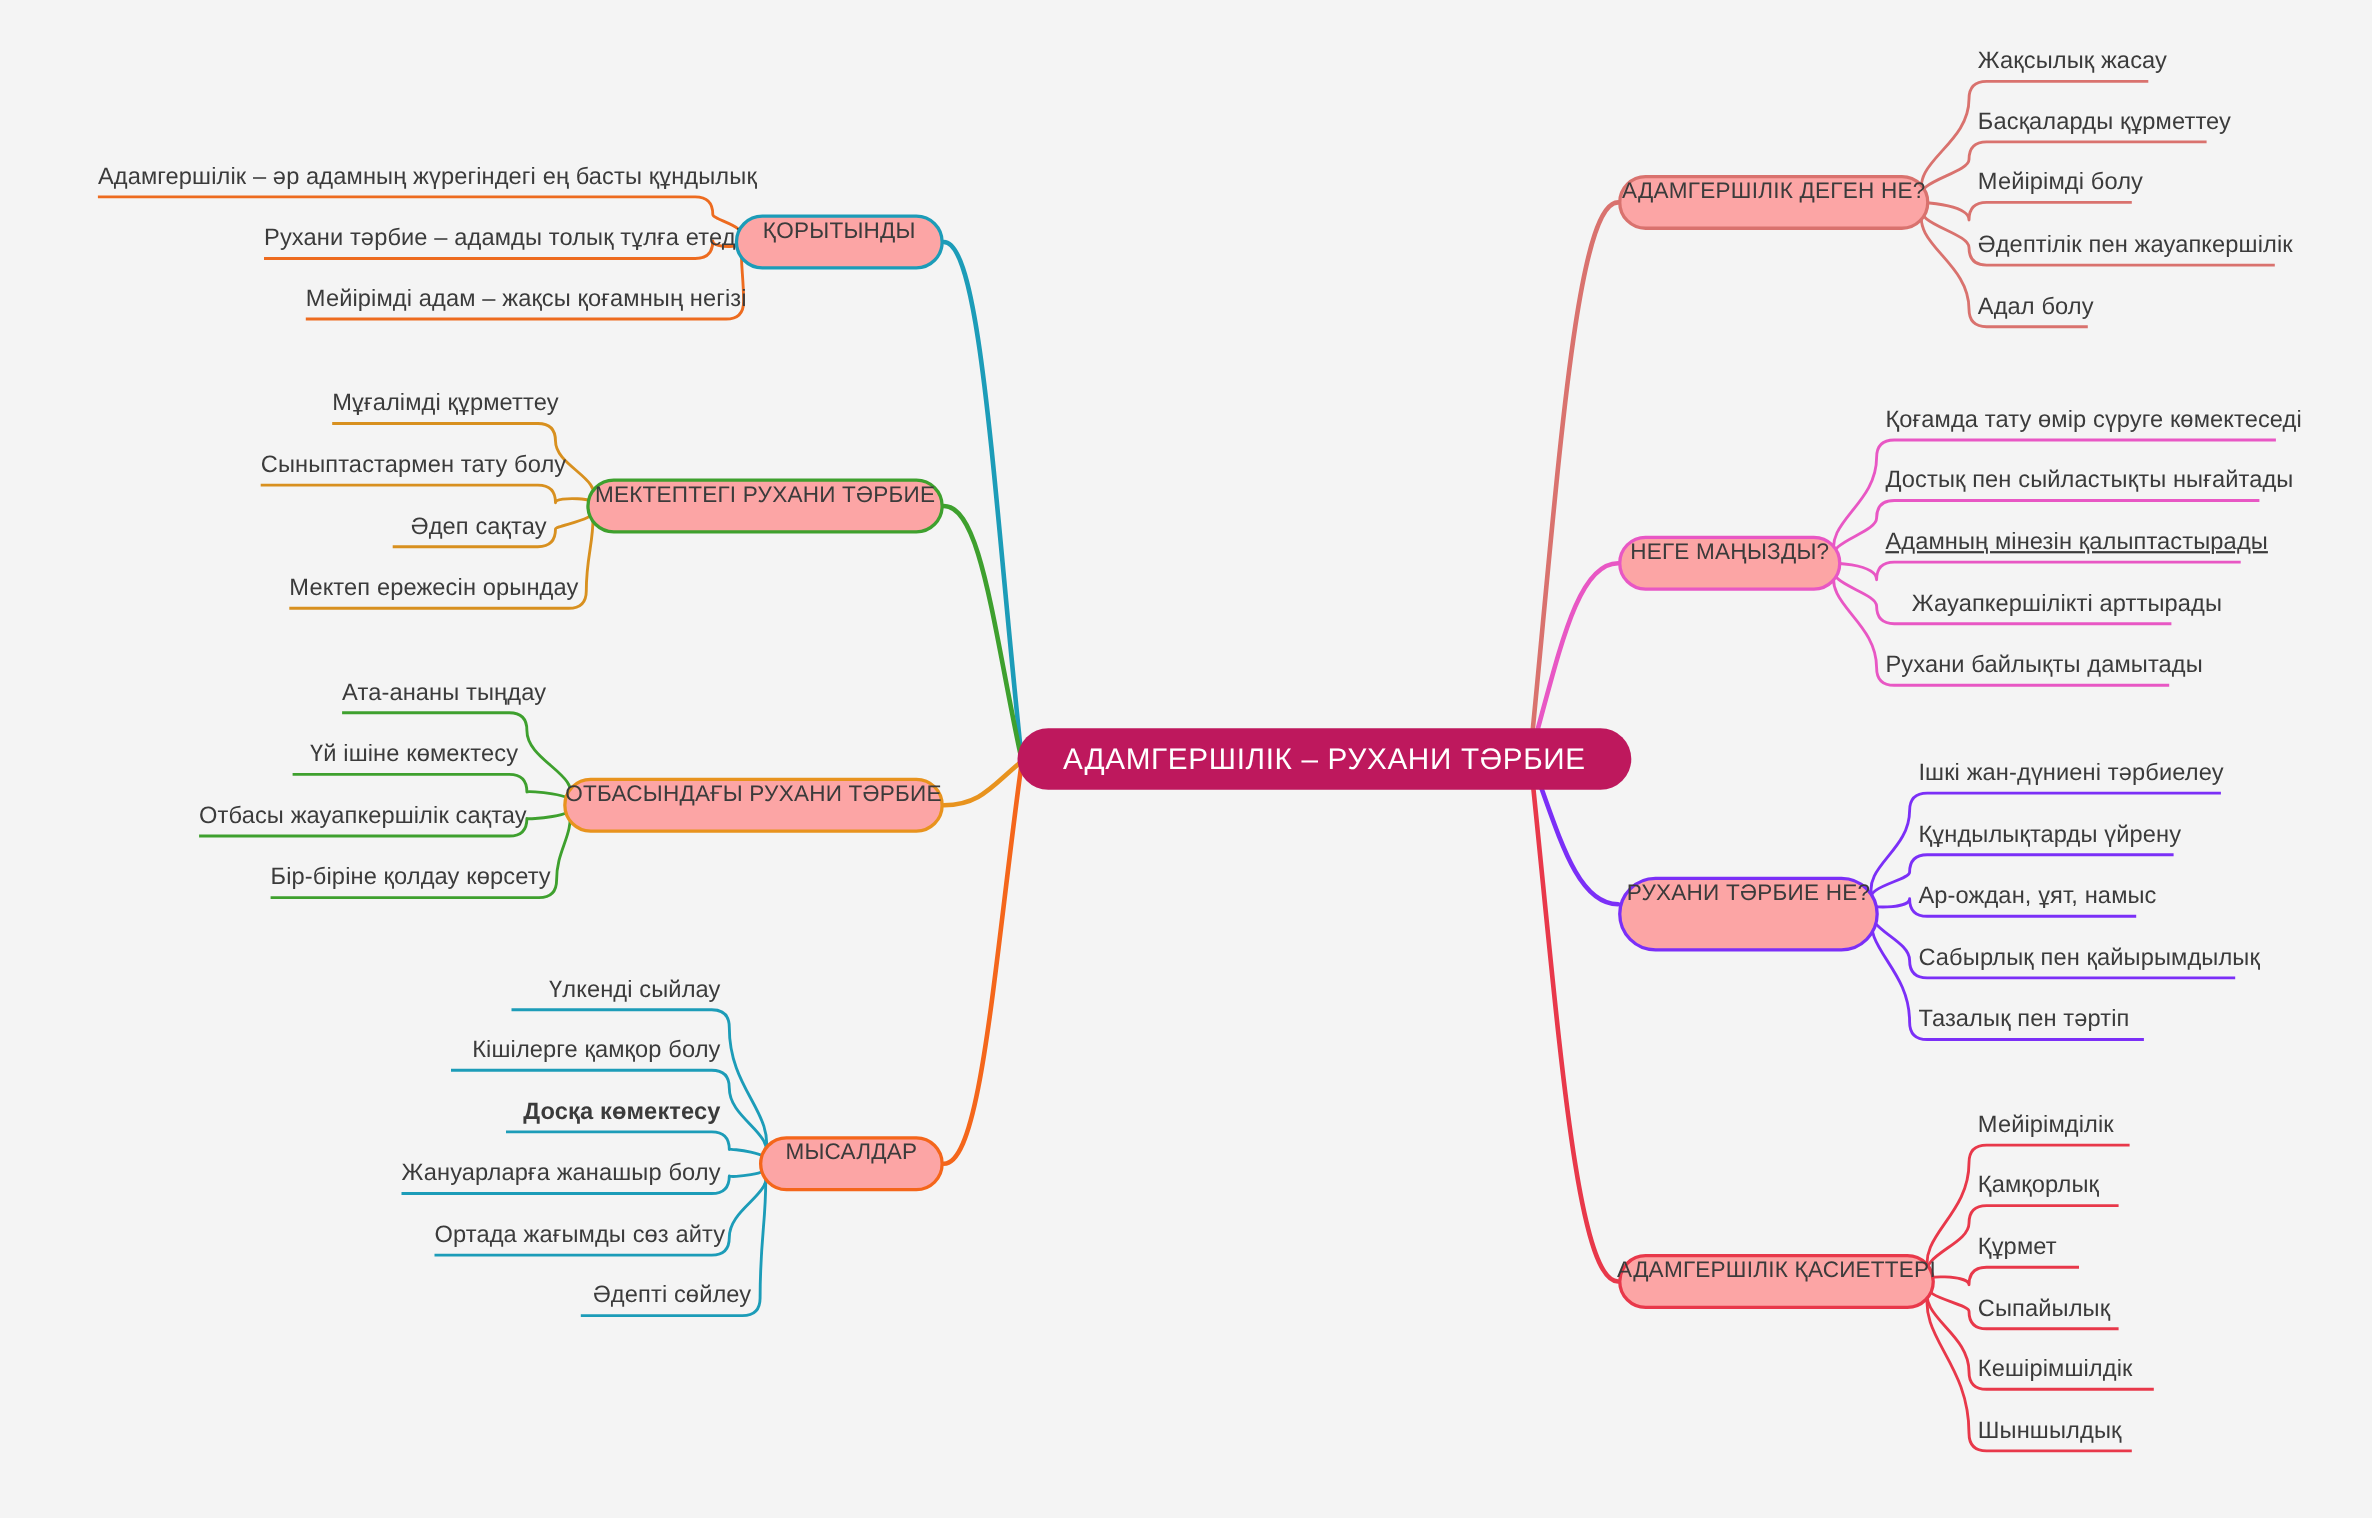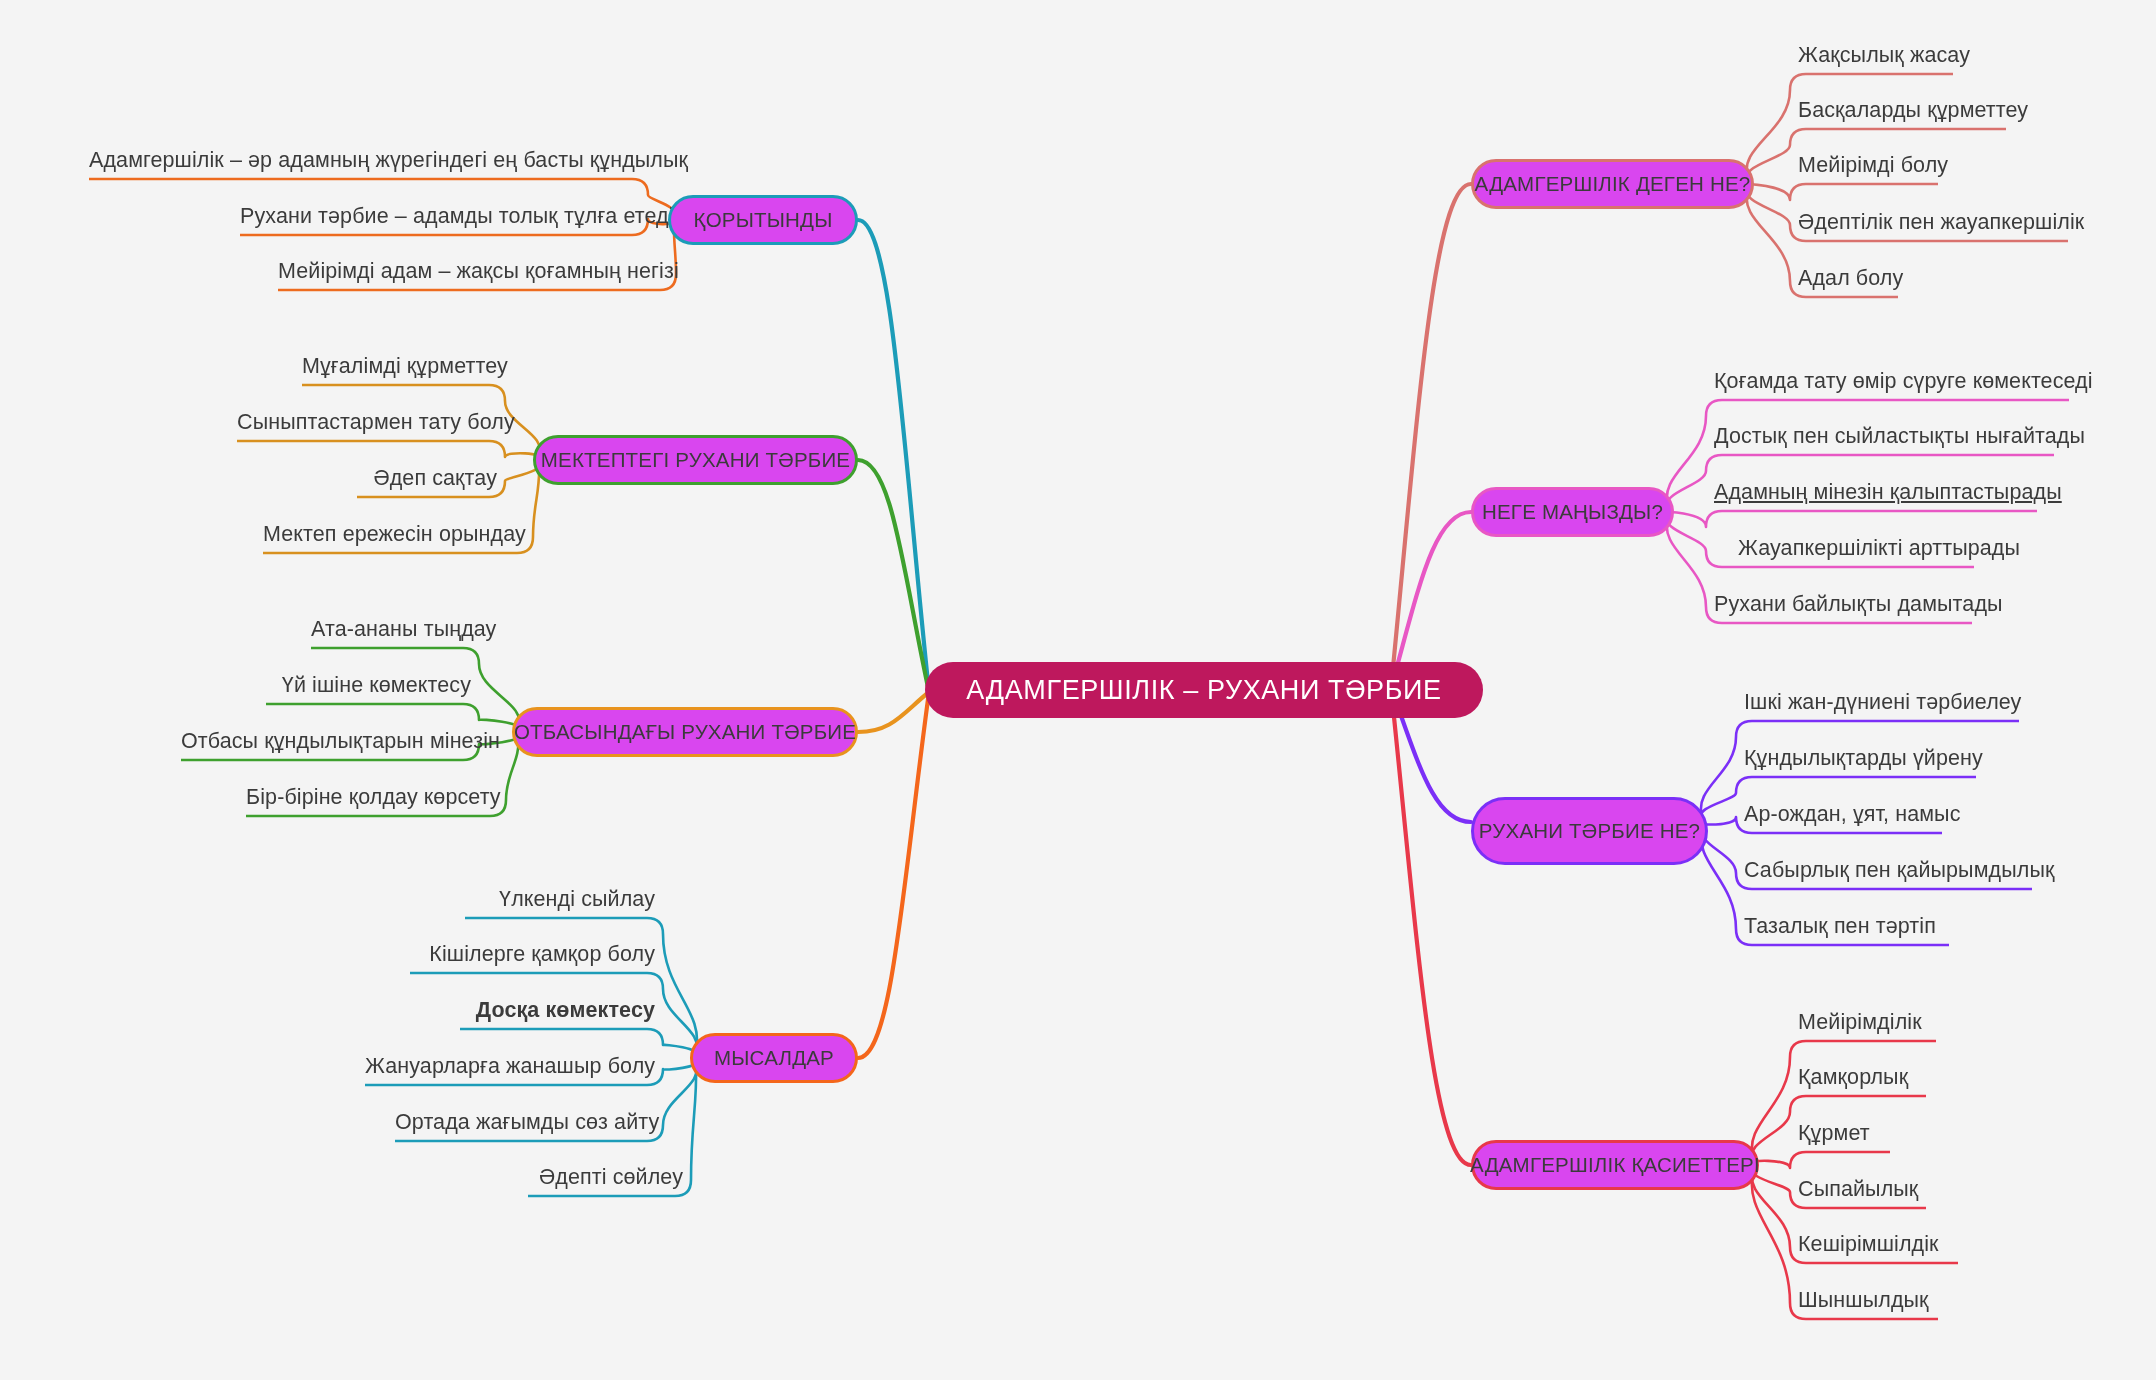--- a/index.html
+++ b/index.html
@@ -19,24 +19,24 @@
     position: absolute;
     left: 0;
     top: 0;
     width: 2156px;
     height: 1380px;
     pointer-events: none;
   }
   .node {
     position: absolute;
     box-sizing: border-box;
-    background: #d946ef;
+    background: #fca5a5;
     border-radius: 999px;
     display: flex;
-    align-items: center;
+    align-items: flex-start;
     justify-content: center;
     white-space: nowrap;
     color: #3b3b3b;
     letter-spacing: 0.2px;
   }
   .root-node {
     position: absolute;
     box-sizing: border-box;
     background: #4e4e66;
     border-radius: 999px;
@@ -168,21 +168,21 @@
       </div>
       <div class="leaf leaf-l" style="top: 354px; left: 302px; width: 195px;">Мұғалімді құрметтеу</div>
       <div class="leaf leaf-l" style="top: 410px; left: 237px; width: 260px;">Сыныптастармен тату болу</div>
       <div class="leaf leaf-l" style="top: 466px; left: 357px; width: 140px;">Әдеп сақтау</div>
       <div class="leaf leaf-l" style="top: 522px; left: 263px; width: 262px;">Мектеп ережесін орындау</div>
       <div class="node branch-node" style="left: 512px; top: 707px; width: 346px; height: 50px; border-color: rgb(232, 147, 30);">
         <span>ОТБАСЫНДАҒЫ РУХАНИ ТӘРБИЕ</span>
       </div>
       <div class="leaf leaf-l" style="top: 617px; left: 311px; width: 160px;">Ата-ананы тыңдау</div>
       <div class="leaf leaf-l" style="top: 673px; left: 266px; width: 205px;">Үй ішіне көмектесу</div>
-      <div class="leaf leaf-l" style="top: 729px; left: 181px; width: 290px;">Отбасы құндылықтарын мінезін</div>
+      <div class="leaf leaf-l" style="top: 729px; left: 181px; width: 290px;">Отбасы жауапкершілік сақтау</div>
       <div class="leaf leaf-l" style="top: 785px; left: 246px; width: 252px;">Бір-біріне қолдау көрсету</div>
       <div class="node branch-node" style="left: 690px; top: 1033px; width: 168px; height: 50px; border-color: rgb(244, 102, 27);">
         <span>МЫСАЛДАР</span>
       </div>
       <div class="leaf leaf-l" style="top: 887px; left: 465px; width: 190px;">Үлкенді сыйлау</div>
       <div class="leaf leaf-l" style="top: 942px; left: 410px; width: 245px;">Кішілерге қамқор болу</div>
       <div class="leaf leaf-l" style="top: 998px; left: 460px; width: 195px; font-weight: bold;">Досқа көмектесу</div>
       <div class="leaf leaf-l" style="top: 1054px; left: 365px; width: 290px;">Жануарларға жанашыр болу</div>
       <div class="leaf leaf-l" style="top: 1110px; left: 395px; width: 260px;">Ортада жағымды сөз айту</div>
       <div class="leaf leaf-l" style="top: 1165px; left: 528px; width: 155px;">Әдепті сөйлеу</div>

